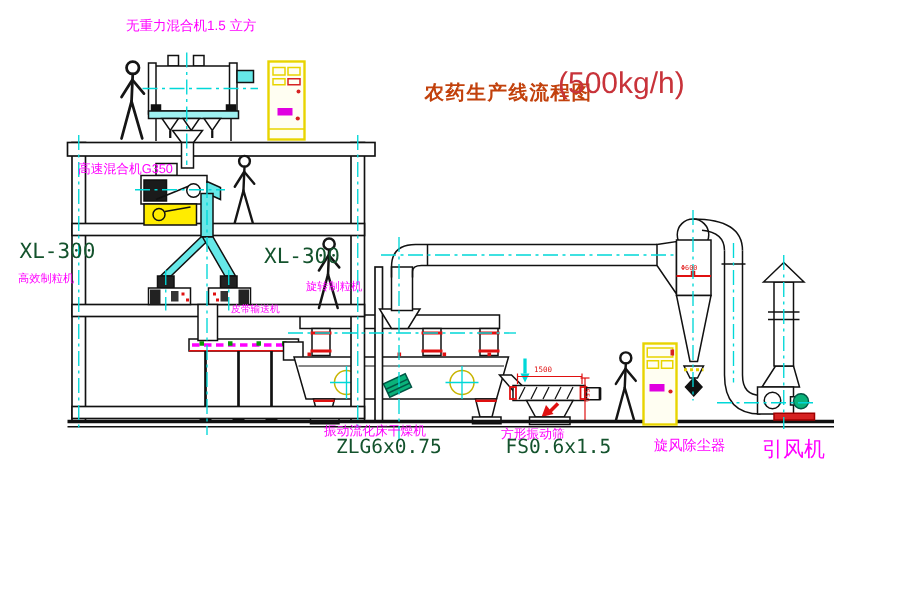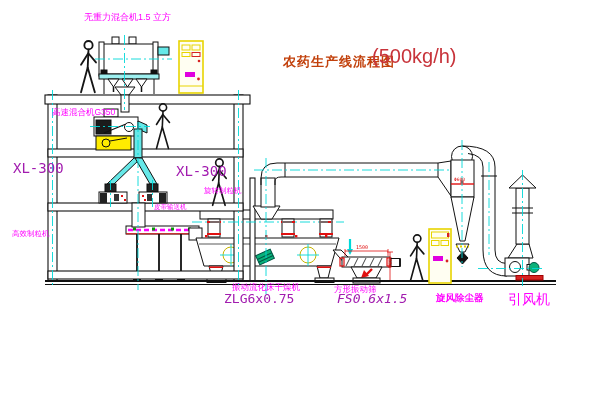--- a/index.html
+++ b/index.html
@@ -1,21 +1,21 @@
 <!DOCTYPE html>
 <html><head>
 <meta charset="utf-8">
 <style>
   html,body{margin:0;padding:0;background:#fff;}
   #stage{position:relative;width:556px;height:403px;background:#fff;overflow:hidden;
          font-family:"Liberation Sans",sans-serif;}
   #art{position:absolute;left:0;top:0;}
   .lbl{position:absolute;white-space:nowrap;line-height:1;font-family:"Liberation Sans",sans-serif;}
   .mag{color:#ff00ff;}
-  .model{font-family:"DejaVu Sans Mono",monospace;color:#a21caf;text-align:center;}
+  .model{font-family:"DejaVu Sans Mono",monospace;color:#14532d;text-align:center;}
   .title-zh{font-size:13px;font-weight:bold;color:#c2410c;letter-spacing:1px;}
   .title-cap{font-size:20px;color:#c8333a;font-family:Liberation Sans, sans-serif;}
   .dim{font-size:5px;color:#e01010;font-family:"DejaVu Sans Mono",monospace;}
   .v550{transform:rotate(90deg);transform-origin:left top;}
 </style>
 </head>
 <body>
 
 <div id="stage">
 
@@ -287,33 +287,33 @@
 </svg>
 
 <div class="lbl mag" style="left:84px;top:13px;font-size:9px;">无重力混合机1.5 立方</div>
 
 <div class="lbl title-zh" style="left:283px;top:55px;">农药生产线流程图</div>
 <div class="lbl title-cap" style="left:372px;top:46px;">(500kg/h)</div>
 
 <div class="lbl mag" style="left:52px;top:108px;font-size:8.5px;text-align:right;">高速混合机G350</div>
 
 <div class="lbl model" style="left:13px;top:161px;font-size:14px;">XL-300</div>
-<div class="lbl mag" style="left:12px;top:182px;font-size:7.5px;margin-top:48px;">高效制粒机</div>
+<div class="lbl mag" style="left:12px;top:182px;font-size:7.5px;">高效制粒机</div>
 
 <div class="lbl model" style="left:176px;top:164px;font-size:14px;">XL-300</div>
 <div class="lbl mag" style="left:176px;top:187px;font-size:7.5px;margin-left:28px;">旋转制粒机</div>
 
 <div class="lbl mag" style="left:154px;top:204px;font-size:6.5px;">皮带输送机</div>
 
-<div class="lbl mag" style="left:232px;top:283px;font-size:8.5px;">振动流化床干燥机</div>
+<div class="lbl mag" style="left:216px;top:283px;font-size:8.5px;">振动流化床干燥机</div>
 <div class="lbl model" style="left:224px;top:292px;font-size:13px;">ZLG6x0.75</div>
 
 <div class="lbl mag" style="left:334px;top:285px;font-size:8.5px;text-align:center;">方形振动筛</div>
-<div class="lbl model" style="left:337px;top:292px;font-size:13px;font-style:italic;">FS0.6x1.5</div>
-
-<div class="lbl mag" style="left:436px;top:293px;font-size:9.5px;font-weight:bold;">旋风除尘器</div>
+<div class="lbl model" style="left:337px;top:292px;font-size:13px;">FS0.6x1.5</div>
+
+<div class="lbl mag" style="left:436px;top:293px;font-size:9.5px;">旋风除尘器</div>
 <div class="lbl mag" style="left:508px;top:292px;font-size:14px;">引风机</div>
 
 <div class="lbl dim" style="left:356px;top:245px;">1500</div>
 <div class="lbl dim v550" style="left:392px;top:259px;">550</div>
 <div class="lbl dim" style="left:454px;top:177.5px;font-size:4.5px;">Φ600</div>
 
 </div>
 
 </body></html>

